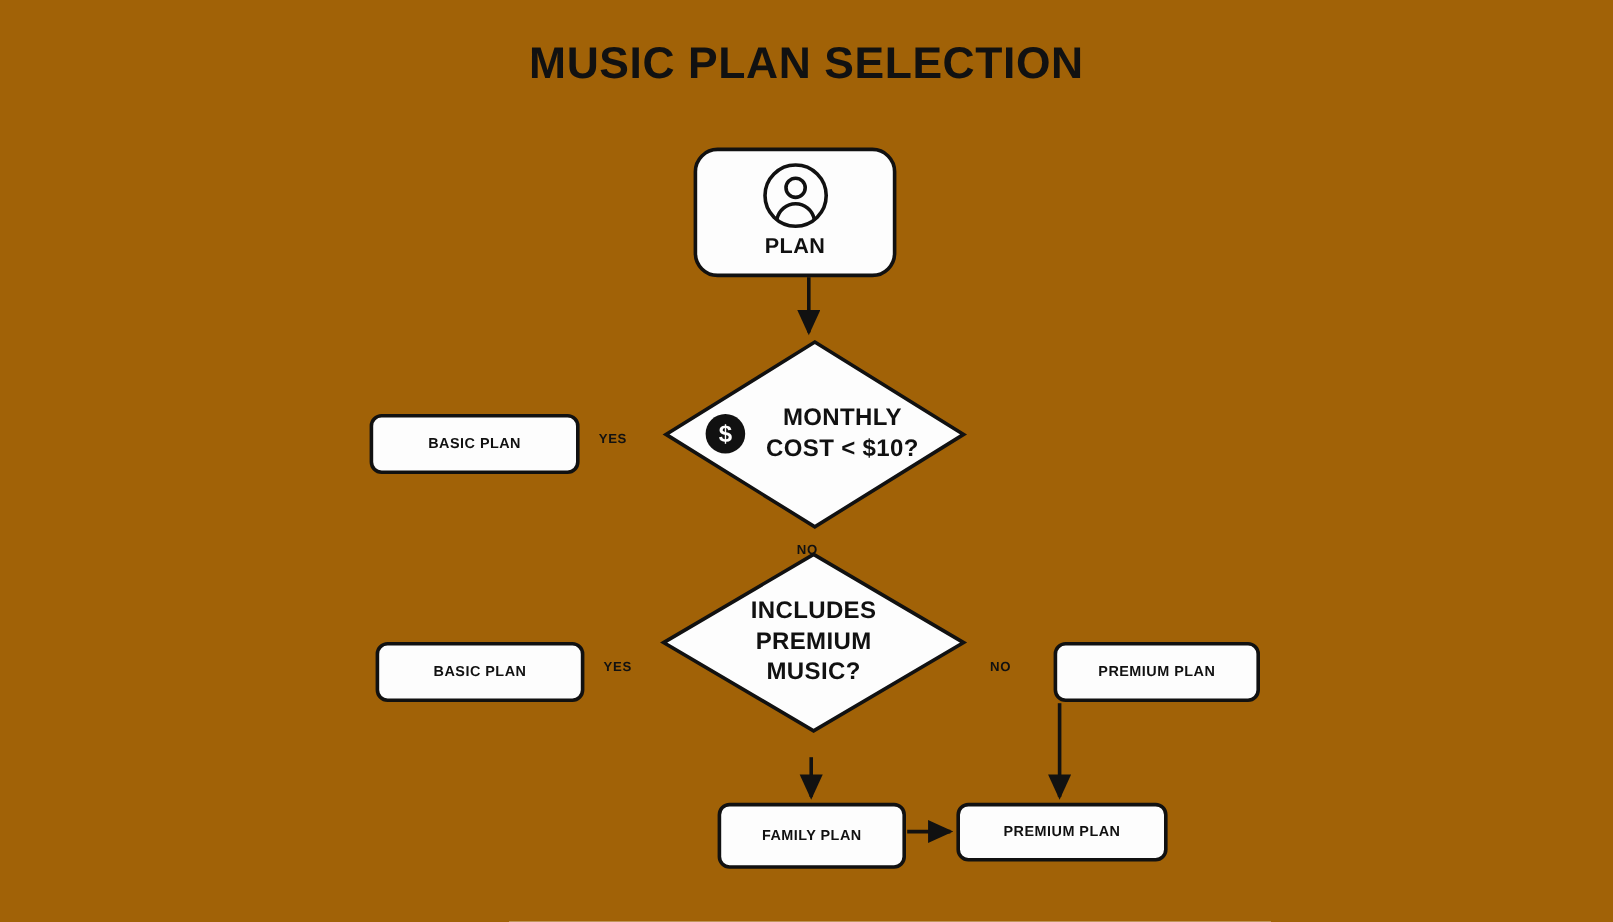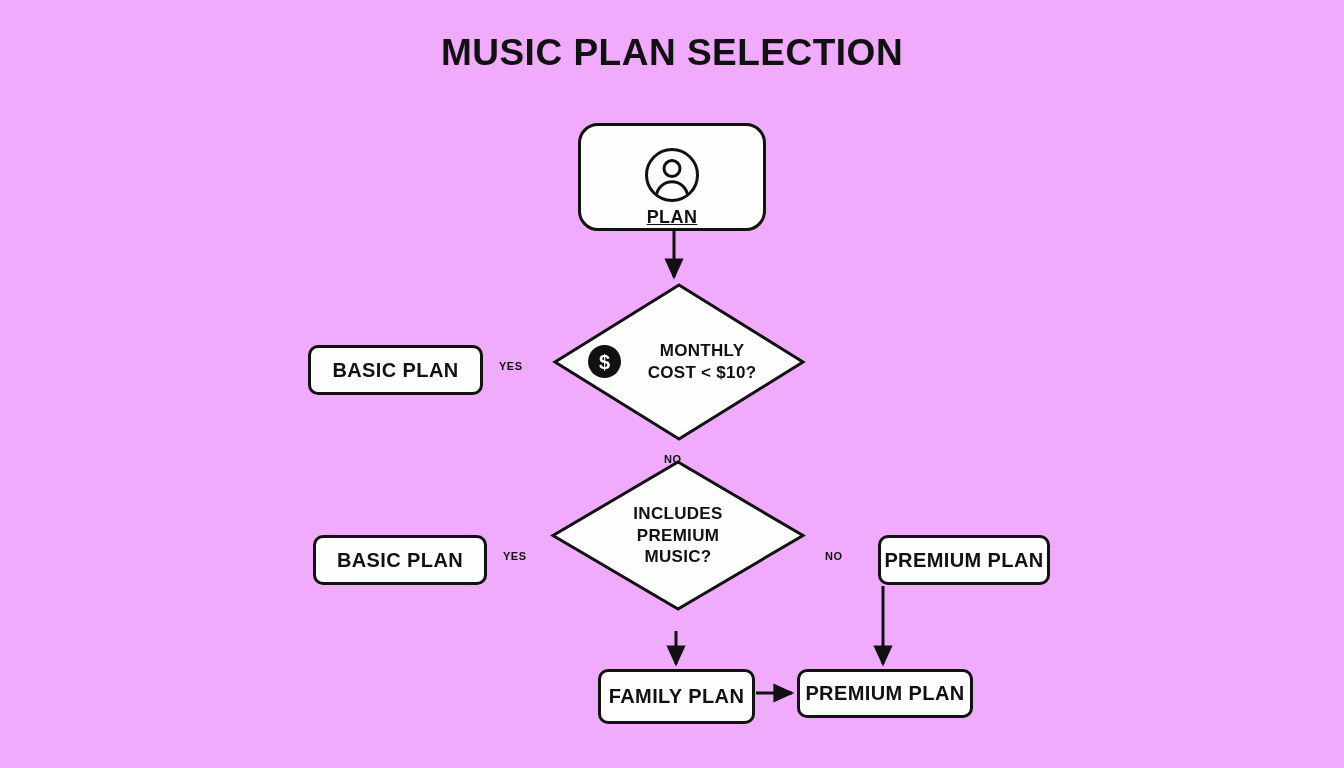--- a/index.html
+++ b/index.html
@@ -12,21 +12,21 @@
     width: 1344px;
     height: 768px;
     font-family: "Liberation Sans", sans-serif;
     color: #111111;
     overflow: hidden;
   }
   #canvas {
     position: relative;
     width: 1344px;
     height: 768px;
-    background: #f0abfc;
+    background: #a16207;
   }
 
   
   .title {
     position: absolute;
     left: 0;
     top: 32px;
     width: 1344px;
     text-align: center;
     font-size: 37px;
@@ -40,38 +40,37 @@
     position: absolute;
     box-sizing: border-box;
     background: #fdfdfd;
     border: 3px solid #111111;
     display: flex;
     align-items: center;
     justify-content: center;
     text-align: center;
   }
   .node .label {
-    font-size: 20px;
+    font-size: 12px;
     font-weight: bold;
     letter-spacing: 0.4px;
     line-height: 1.15;
     color: #111111;
   }
 
   
   #start-node {
     left: 578px;
     top: 123px;
-    width: 188px;
+    width: 169px;
     height: 108px;
     border-radius: 20px;
     flex-direction: column;
-    justify-content: flex-end;
+    justify-content: flex-start;
     padding-top: 9px;
-    text-decoration: underline;
   }
   #start-node .label {
     font-size: 18px;
     margin-top: 4px;
   }
 
   .person-icon {
     width: 56px;
     height: 56px;
     display: block;
@@ -100,21 +99,21 @@
   }
   .diamond-text {
     position: absolute;
     left: 0;
     top: 0;
     width: 100%;
     height: 100%;
     display: flex;
     align-items: center;
     justify-content: center;
-    font-size: 17px;
+    font-size: 20px;
     font-weight: bold;
     line-height: 1.28;
     letter-spacing: 0.3px;
     text-align: center;
     color: #111111;
     pointer-events: none;
   }
   #decision-cost { left: 553px; top: 283px; width: 252px; height: 158px; }
   #decision-cost .diamond-text {
     padding-left: 46px;

